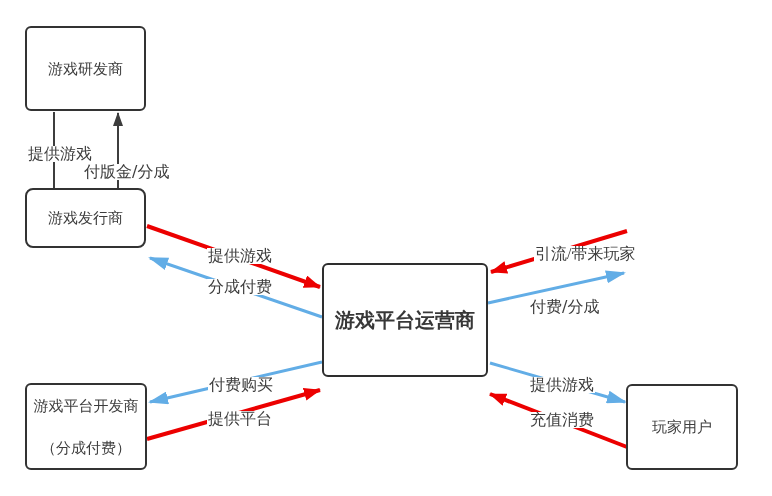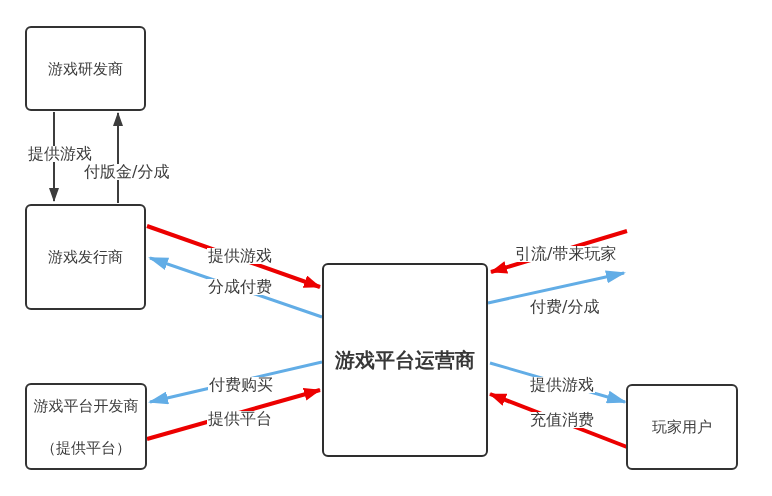--- a/index.html
+++ b/index.html
@@ -32,40 +32,40 @@
     color: #3d3d3d;
   }
   .node.operator {
     border-width: 2.5px;
     border-color: #2e2e2e;
     font-size: 20px;
     font-weight: bold;
     color: #383838;
   }
   .node-developer      { left: 25px;  top: 26px;  width: 121px; height: 85px; }
-  .node-publisher      { left: 25px;  top: 204px; width: 121px; height: 106px; }
+  .node-publisher      { left: 25px;  top: 188px; width: 121px; height: 60px; border-radius: 8px; }
   .node-platform-dev   { left: 25px;  top: 383px; width: 122px; height: 87px; gap: 20px; }
-  .node-operator       { left: 322px; top: 263px; width: 166px; height: 194px; text-align: center; }
+  .node-operator       { left: 322px; top: 263px; width: 166px; height: 114px; text-align: center; }
   .node-promotion      { left: 626px; top: 204px; width: 123px; height: 86px; }
   .node-players        { left: 626px; top: 384px; width: 112px; height: 86px; }
 
   .edge-label {
     position: absolute;
     background: #ffffff;
     color: #3d3d3d;
     font-size: 16px;
     line-height: 16px;
     padding: 0 1px;
     white-space: nowrap;
   }
   .lbl-dev-pub      { left: 27px;  top: 146px; }
   .lbl-pub-dev      { left: 83px;  top: 164px; }
   .lbl-pub-op       { left: 207px; top: 248px; }
   .lbl-op-pub       { left: 207px; top: 279px; }
-  .lbl-promo-op     { left: 514px; top: 246px; }
+  .lbl-promo-op     { left: 534px; top: 246px; font-family: Liberation Serif, serif; }
   .lbl-op-promo     { left: 529px; top: 282px; margin-top: 17px; }
   .lbl-op-players   { left: 529px; top: 377px; }
   .lbl-players-op   { left: 529px; top: 412px; }
   .lbl-op-platdev   { left: 208px; top: 377px; }
   .lbl-platdev-op   { left: 207px; top: 411px; }
 </style>
 </head>
 <body>
 
 <div class="stage">
@@ -102,21 +102,21 @@
   <div class="node node-developer">
     <span>游戏研发商</span>
   </div>
 
   <div class="node node-publisher">
     <span>游戏发行商</span>
   </div>
 
   <div class="node node-platform-dev">
     <span>游戏平台开发商</span>
-    <span>（提供平台）</span>
+    <span>（分成付费）</span>
   </div>
 
   <div class="node operator node-operator">
     <span>游戏平台运营商</span>
   </div>
 
 
   <div class="node node-players">
     <span>玩家用户</span>
   </div>

